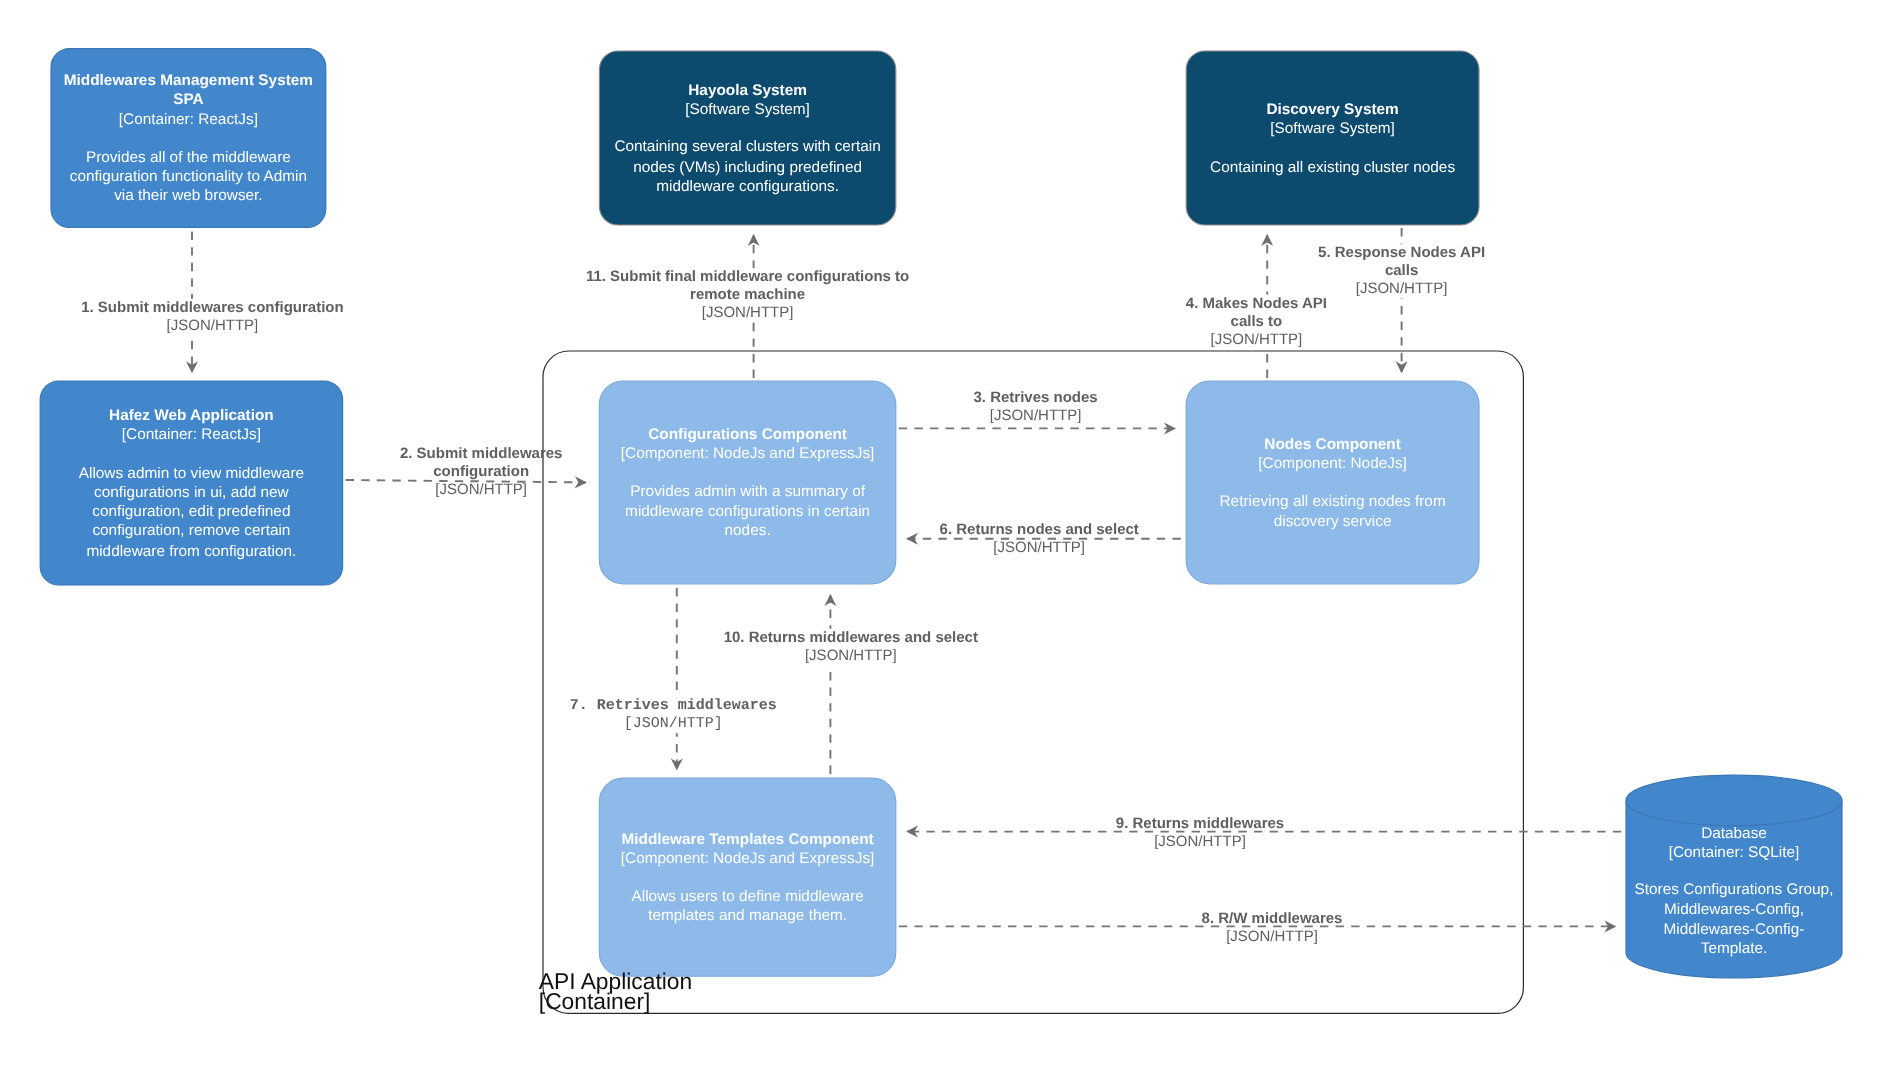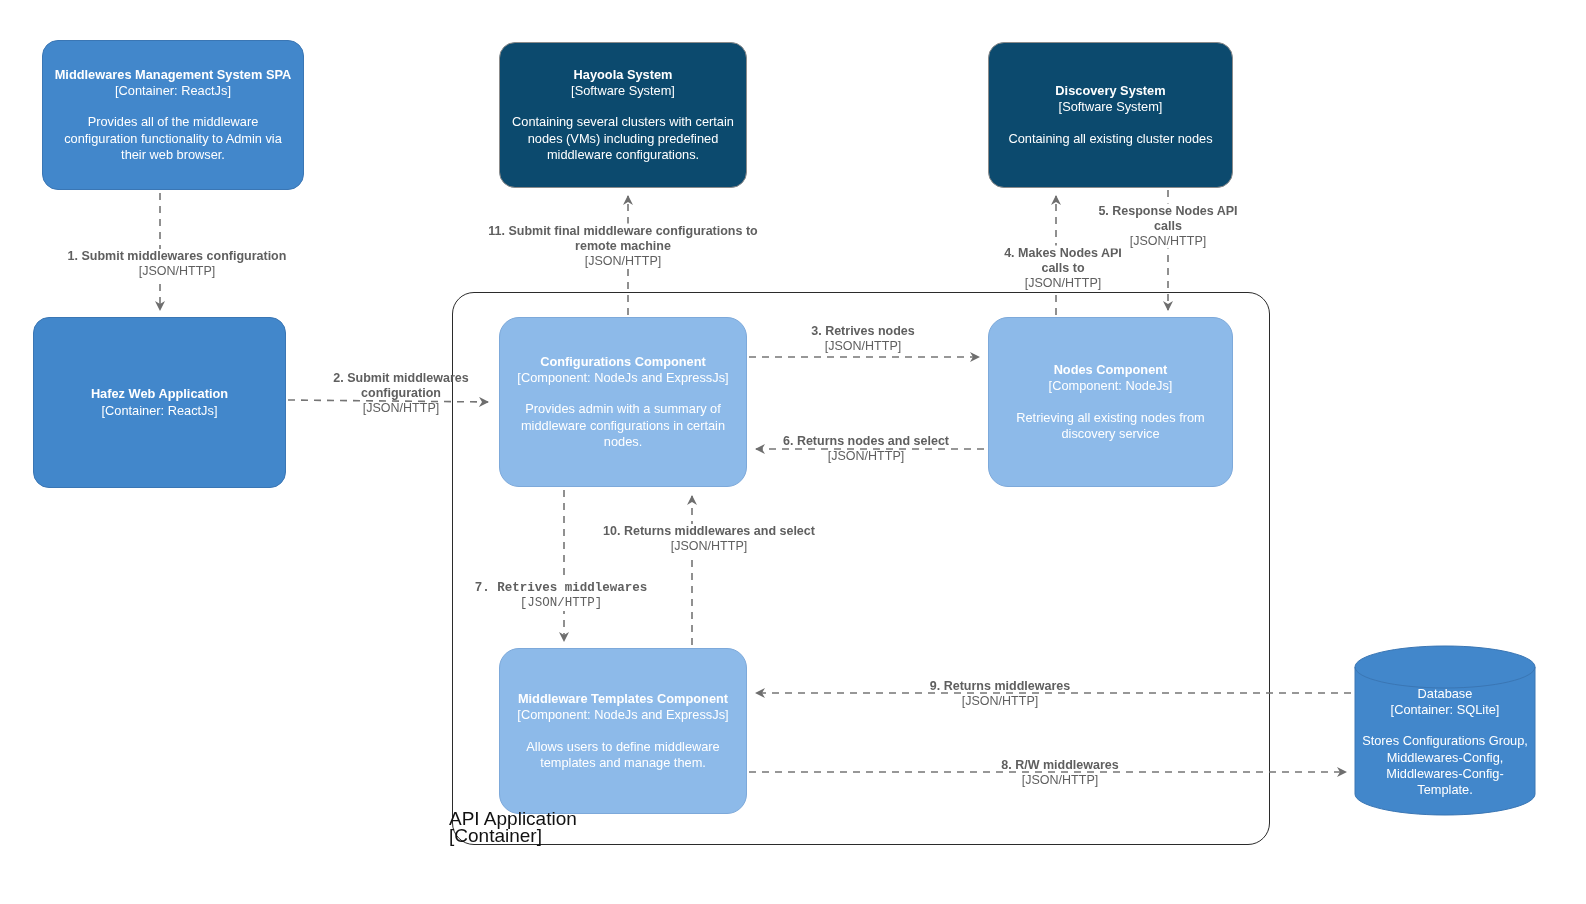--- a/index.html
+++ b/index.html
@@ -73,41 +73,42 @@
       <path d="M1168,190 L1168,310" marker-end="url(#ah)"></path>
       <path d="M984,449 L756,449" marker-end="url(#ah)"></path>
       <path d="M564,490 L564,641" marker-end="url(#ah)"></path>
       <path d="M749,772 L1346,772" marker-end="url(#ah)"></path>
       <path d="M1351,693 L756,693" marker-end="url(#ah)"></path>
       <path d="M692,645 L692,496" marker-end="url(#ah)"></path>
       <path d="M628,315 L628,196" marker-end="url(#ah)"></path>
     </g>
   </svg>
 
-  <div class="node container-node" style="left:42px;top:40px;width:262px;height:150px;">
+  <div class="node container-node" style="left:42px;top:40px;width:230px;height:150px;">
     <div class="node-title">Middlewares Management System SPA</div>
     <div class="node-type">[Container: ReactJs]</div>
     <div class="node-desc">Provides all of the middleware configuration functionality to Admin via their web browser.</div>
   </div>
 
   <div class="node external-node" style="left:499px;top:42px;width:248px;height:146px;">
     <div class="node-title">Hayoola System</div>
     <div class="node-type">[Software System]</div>
     <div class="node-desc">Containing several clusters with certain nodes (VMs) including predefined middleware configurations.</div>
   </div>
 
   <div class="node external-node" style="left:988px;top:42px;width:245px;height:146px;">
     <div class="node-title">Discovery System</div>
     <div class="node-type">[Software System]</div>
     <div class="node-desc">Containing all existing cluster nodes</div>
   </div>
 
   <div class="node container-node" style="left:33px;top:317px;width:253px;height:171px;">
     <div class="node-title">Hafez Web Application</div>
     <div class="node-type">[Container: ReactJs]</div>
+    <div class="node-desc">Allows admin to view middleware configurations in ui, add new configuration, edit predefined configuration, remove certain middleware from configuration.</div>
   </div>
 
   <div class="node component-node" style="left:499px;top:317px;width:248px;height:170px;border-radius:20px;">
     <div class="node-title">Configurations Component</div>
     <div class="node-type">[Component: NodeJs and ExpressJs]</div>
     <div class="node-desc">Provides admin with a summary of middleware configurations in certain nodes.</div>
   </div>
 
   <div class="node component-node" style="left:988px;top:317px;width:245px;height:170px;border-radius:20px;">
     <div class="node-title">Nodes Component</div>
@@ -141,21 +142,21 @@
   <div class="rel-label" style="left:401px;top:393px;width:160px;">
     <span class="rel-text">2. Submit middlewares configuration</span>
     <span class="rel-proto">[JSON/HTTP]</span>
   </div>
 
   <div class="rel-label solid" style="left:863px;top:339px;width:170px;">
     <span class="rel-text">3. Retrives nodes</span>
     <span class="rel-proto">[JSON/HTTP]</span>
   </div>
 
-  <div class="rel-label solid" style="left:1047px;top:268px;width:125px;margin-left:16px;">
+  <div class="rel-label solid" style="left:1047px;top:268px;width:125px;">
     <span class="rel-text">4. Makes Nodes API calls to</span>
     <span class="rel-proto">[JSON/HTTP]</span>
   </div>
 
   <div class="rel-label solid" style="left:1168px;top:226px;width:140px;">
     <span class="rel-text">5. Response Nodes API calls</span>
     <span class="rel-proto">[JSON/HTTP]</span>
   </div>
 
   <div class="rel-label" style="left:866px;top:449px;width:215px;">

